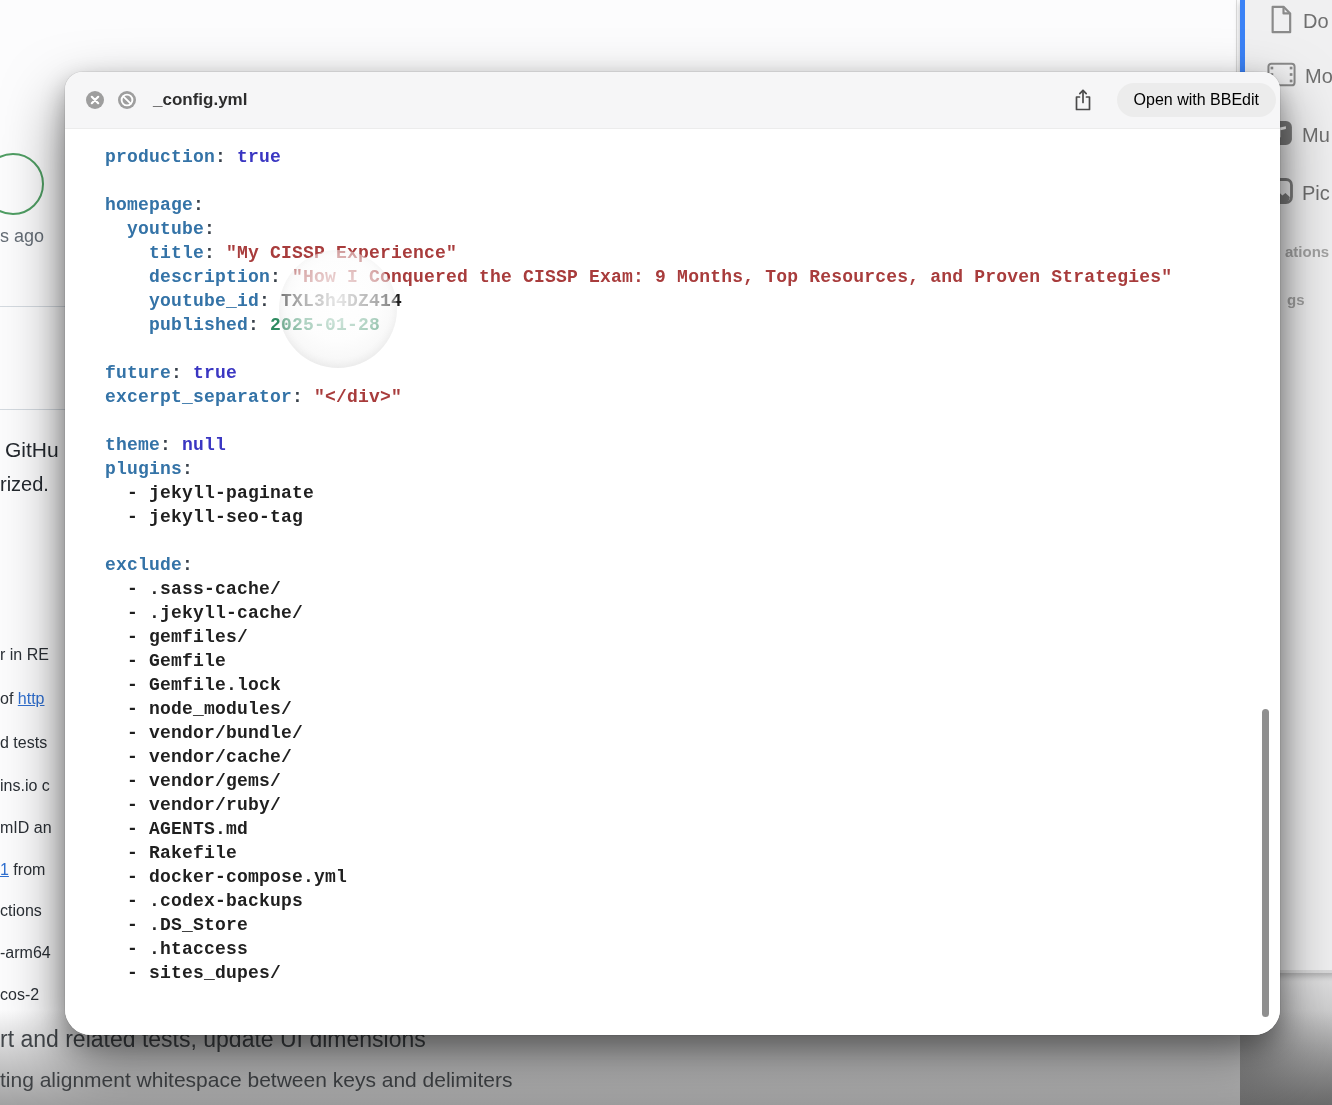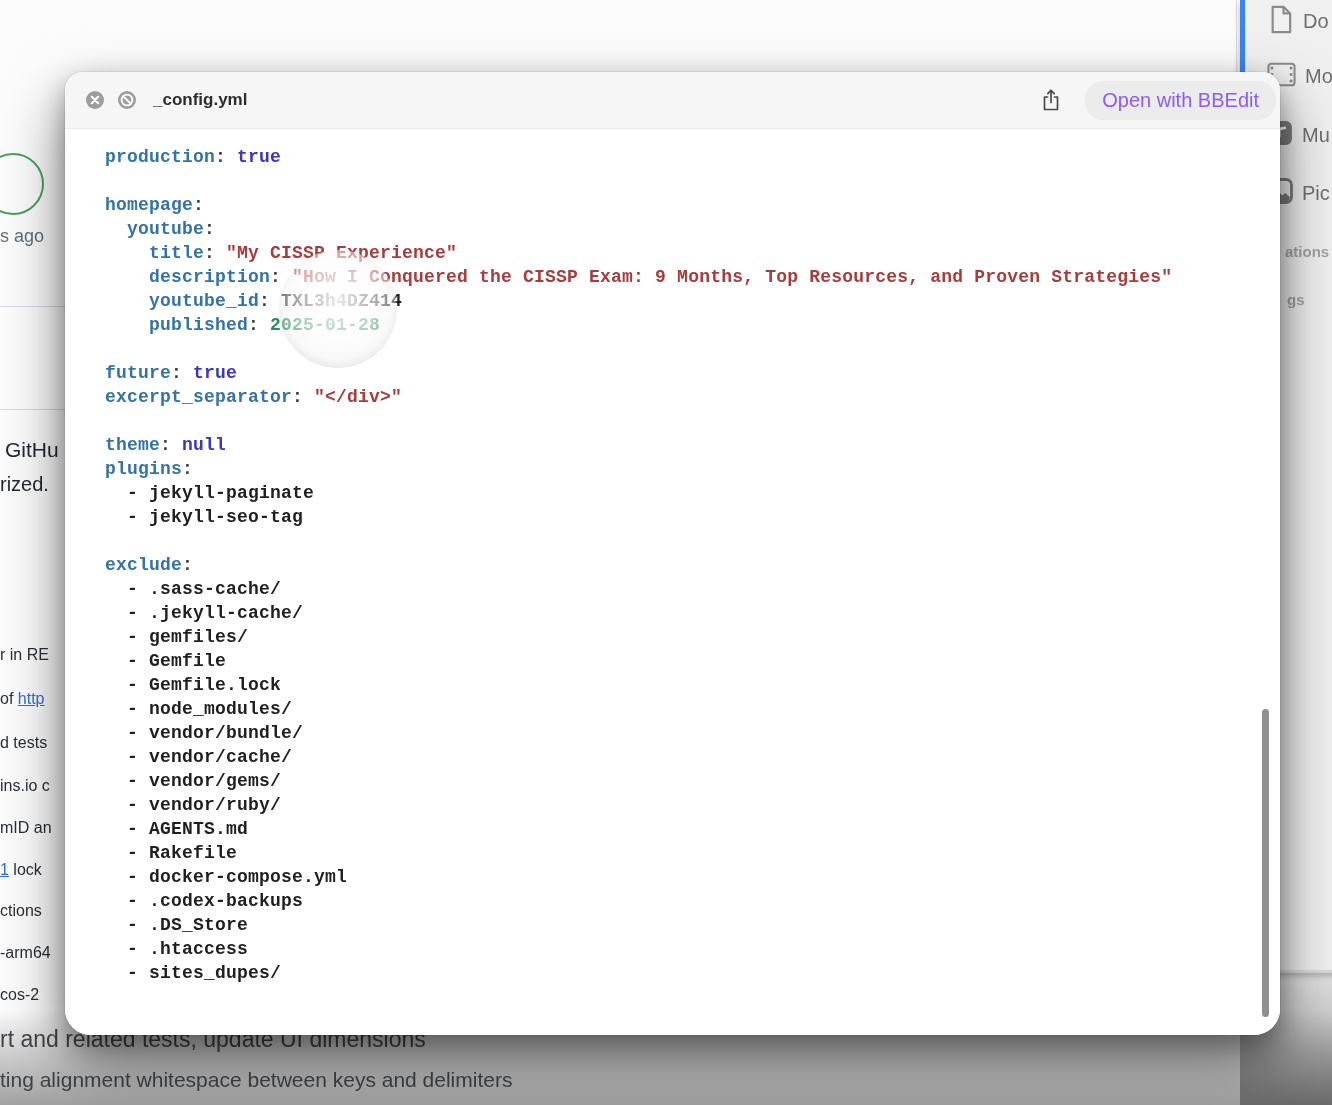--- a/index.html
+++ b/index.html
@@ -47,21 +47,21 @@
   
   .quicklook{position:absolute;left:65px;top:72px;width:1215px;height:963px;background:#ffffff;z-index:10;
     border-radius:18px 18px 26px 26px;
     box-shadow:0 28px 60px rgba(0,0,0,0.5), 0 10px 24px rgba(0,0,0,0.28), 0 0 0 1px rgba(0,0,0,0.06);}
   .titlebar{height:56px;display:flex;align-items:center;padding:0 4px 0 20px;
     background:#f6f6f7;border-radius:18px 18px 0 0;border-bottom:1px solid #ececec;}
   .tb-btn{width:20px;height:20px;margin-right:12px;cursor:default;flex:0 0 auto;}
   .tb-title{font-size:17px;font-weight:700;color:#2d2d2d;margin-left:4px;}
   .tb-right{margin-left:auto;display:flex;align-items:center;gap:24px;}
   .share-btn{width:20px;height:24px;}
-  .pill{background:#ececec;border-radius:18px;padding:8px 17px;font-size:20px;color:#8b5cf6;font-weight:500;white-space:nowrap;}
+  .pill{background:#ececec;border-radius:18px;padding:8px 17px;font-size:16px;color:#000000;font-weight:500;white-space:nowrap;}
 
   .content{position:relative;height:906px;overflow:hidden;border-radius:0 0 26px 26px;background:#fff;}
   pre#code{margin:0;padding:16px 0 0 40px;font-family:"Liberation Mono", monospace;font-weight:700;
     font-size:18px;line-height:24px;letter-spacing:0.2px;}
   .cl{height:24px;white-space:pre;}
   .tk-k{color:#3473a7;}      
   .tk-p{color:#38404a;}      
   .tk-b{color:#3a36c2;}      
   .tk-s{color:#a83c3c;}      
   .tk-d{color:#2e8b60;}      
@@ -83,21 +83,21 @@
     <div class="frag f-ago">s ago</div>
     <div class="divider d1"></div>
     <div class="divider d2"></div>
     <div class="frag f-githu">GitHu</div>
     <div class="frag f-rized">rized.</div>
     <div class="frag list-frag f-inre">r in RE</div>
     <div class="frag list-frag f-ofhttp"><span>of </span><span class="lnk">http</span></div>
     <div class="frag list-frag f-tests">d tests</div>
     <div class="frag list-frag f-insio">ins.io c</div>
     <div class="frag list-frag f-mid">mID an</div>
-    <div class="frag list-frag f-from"><span class="lnk">1</span><span> lock</span></div>
+    <div class="frag list-frag f-from"><span class="lnk">1</span><span> from</span></div>
     <div class="frag list-frag f-ctions">ctions</div>
     <div class="frag list-frag f-arm">-arm64</div>
     <div class="frag list-frag f-cos">cos-2</div>
     <div class="frag f-bottom1">rt and related tests, update UI dimensions</div>
     <div class="frag f-bottom2">ting alignment whitespace between keys and delimiters</div>
   </div>
 
   <div class="browser-edge"></div>
   <div class="finder-sidebar">
     <div class="sb-item sb-i0">

